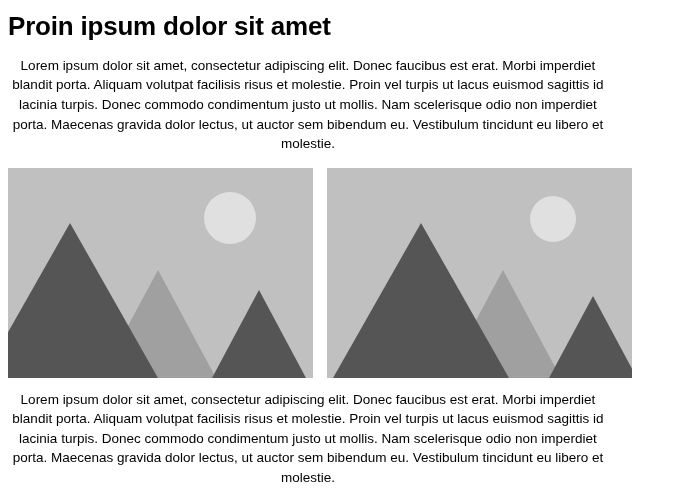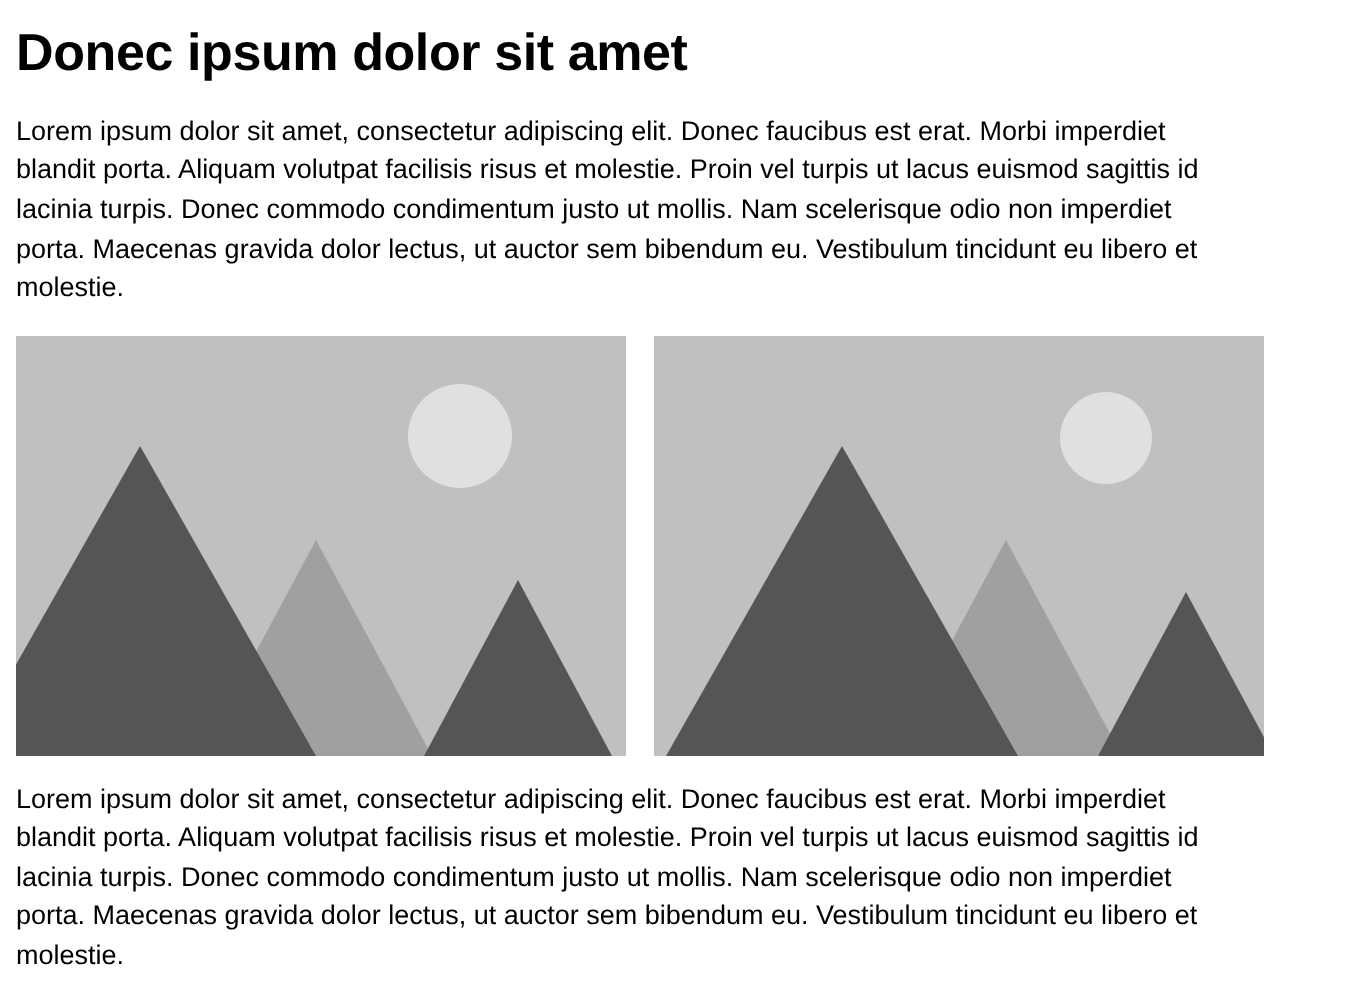--- a/index.html
+++ b/index.html
@@ -24,21 +24,21 @@
     font-weight: bold;
     line-height: 1.15;
     margin: 4px 0 14px 0;
     letter-spacing: -0.2px;
   }
   .paragraph {
     font-size: 13.5px;
     line-height: 1.45;
     margin: 0 0 14px 0;
     max-width: 600px;
-    text-align: left;
+    text-align: center;
   }
   .figure-row {
     display: flex;
     gap: 14px;
     margin: 2px 0 12px 0;
   }
   .figure {
     width: 305px;
     height: 210px;
     position: relative;
@@ -116,21 +116,21 @@
     border-bottom-color: #555555;
     left: 6px;
     bottom: 0;
   }
 </style>
 </head>
 <body>
 
 <div class="page">
 
-  <h1 class="doc-title">Donec ipsum dolor sit amet</h1>
+  <h1 class="doc-title">Proin ipsum dolor sit amet</h1>
 
   <p class="paragraph">Lorem ipsum dolor sit amet, consectetur adipiscing elit. Donec faucibus est erat. Morbi imperdiet blandit porta. Aliquam volutpat facilisis risus et molestie. Proin vel turpis ut lacus euismod sagittis id lacinia turpis. Donec commodo condimentum justo ut mollis. Nam scelerisque odio non imperdiet porta. Maecenas gravida dolor lectus, ut auctor sem bibendum eu. Vestibulum tincidunt eu libero et molestie.</p>
 
   <div class="figure-row">
 
     <div class="figure fig-a">
       <div class="fig-sun"></div>
       <div class="fig-peak peak-mid"></div>
       <div class="fig-peak peak-right"></div>
       <div class="fig-peak peak-left"></div>

